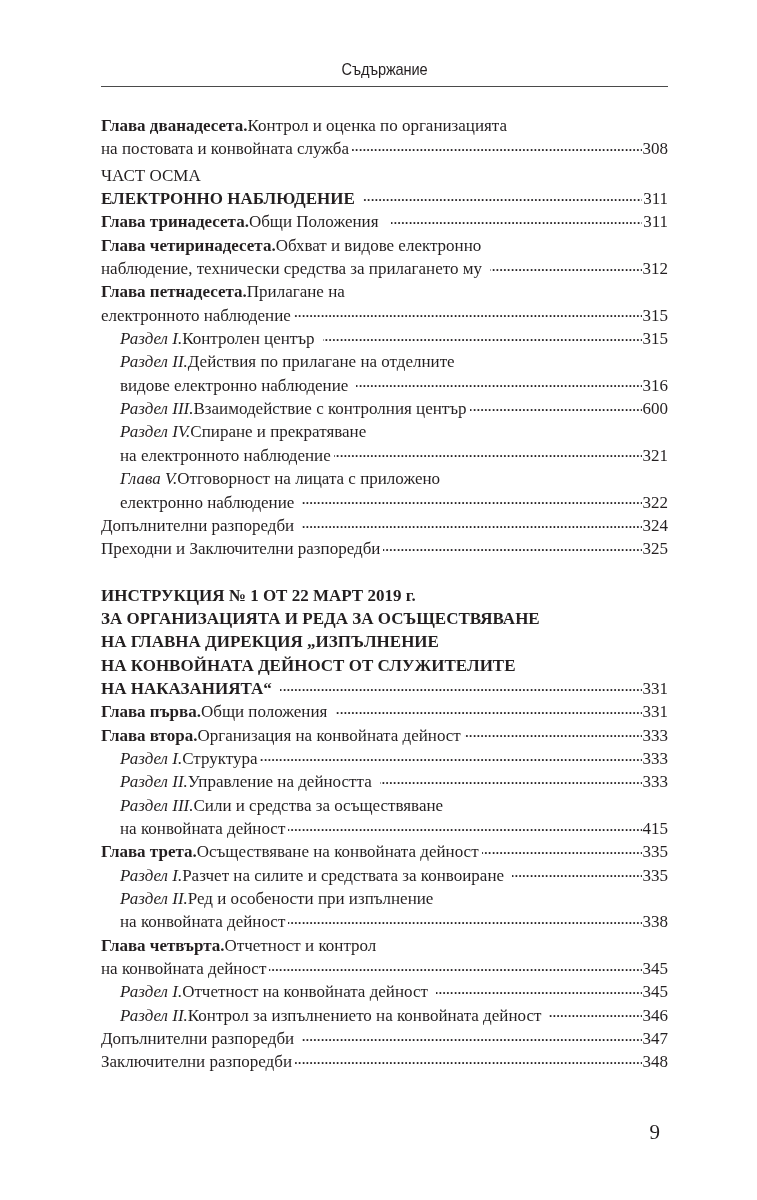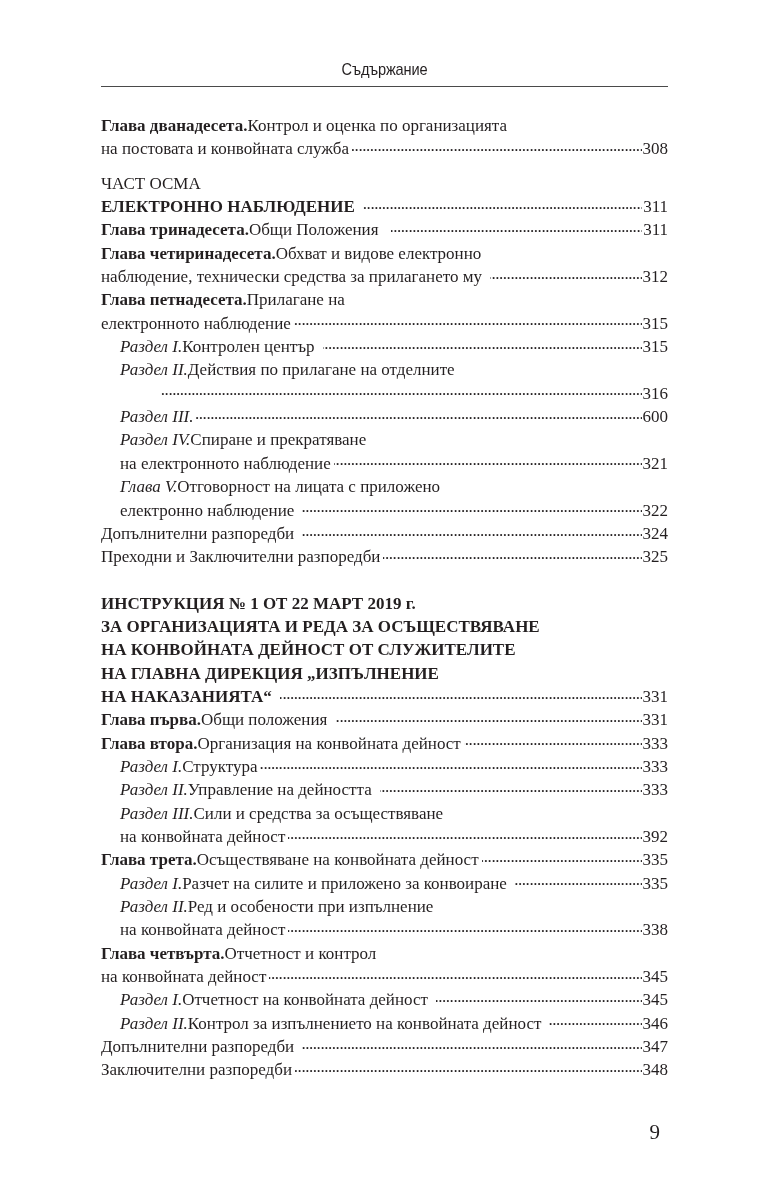--- a/index.html
+++ b/index.html
@@ -50,21 +50,21 @@
       font-size: 17px;
       line-height: 23.35px;
     }
     .line {
       display: flex;
       align-items: baseline;
       white-space: nowrap;
       height: 23.35px;
     }
     .line.indent { padding-left: 19px; }
-    .line.gap-s { margin-top: 11px; }
+    .line.gap-s { margin-top: 3px; }
     .line.gap-l { margin-top: 23px; }
     .txt { flex: 0 0 auto; }
     .b { font-weight: bold; }
     .i { font-style: italic; font-family: Liberation Serif, serif; }
     .leader {
       flex: 1 1 auto;
       overflow: hidden;
       margin: 0 1px 0 3px;
       position: relative;
       height: 1em;
@@ -151,26 +151,28 @@
         <span class="txt"> Контролен център</span>
         <span class="leader" style="margin-left:8px"></span>
         <span class="pg">315</span>
     </div>
 
     <div class="line indent">
       <span class="txt i">Раздел II.</span>
         <span class="txt"> Действия по прилагане на отделните</span>
     </div>
     <div class="line indent">
+      <span class="txt">видове електронно наблюдение</span>
         <span class="leader" style="margin-left:8px"></span>
         <span class="pg">316</span>
     </div>
 
     <div class="line indent">
       <span class="txt i">Раздел III.</span>
+        <span class="txt"> Взаимодействие с контролния център</span>
         <span class="leader"></span>
         <span class="pg">600</span>
     </div>
 
     <div class="line indent">
       <span class="txt i">Раздел IV.</span>
         <span class="txt"> Спиране и прекратяване</span>
     </div>
     <div class="line indent">
       <span class="txt">на електронното наблюдение</span>
@@ -200,24 +202,24 @@
         <span class="pg">325</span>
     </div>
 
     <div class="line gap-l">
       <span class="txt b">ИНСТРУКЦИЯ № 1 ОТ 22 МАРТ 2019 г.</span>
     </div>
     <div class="line">
       <span class="txt b">ЗА ОРГАНИЗАЦИЯТА И РЕДА ЗА ОСЪЩЕСТВЯВАНЕ</span>
     </div>
     <div class="line">
+      <span class="txt b">НА ГЛАВНА ДИРЕКЦИЯ „ИЗПЪЛНЕНИЕ</span>
+    </div>
+    <div class="line">
       <span class="txt b">НА КОНВОЙНАТА ДЕЙНОСТ ОТ СЛУЖИТЕЛИТЕ</span>
-    </div>
-    <div class="line">
-      <span class="txt b">НА ГЛАВНА ДИРЕКЦИЯ „ИЗПЪЛНЕНИЕ</span>
     </div>
     <div class="line">
       <span class="txt b">НА НАКАЗАНИЯТА“</span>
         <span class="leader" style="margin-left:8px"></span>
         <span class="pg">331</span>
     </div>
 
     <div class="line">
       <span class="txt b">Глава първа.</span>
         <span class="txt"> Общи положения</span>
@@ -246,33 +248,33 @@
         <span class="pg">333</span>
     </div>
 
     <div class="line indent">
       <span class="txt i">Раздел III.</span>
         <span class="txt"> Сили и средства за осъществяване</span>
     </div>
     <div class="line indent">
       <span class="txt">на конвойната дейност</span>
         <span class="leader"></span>
-        <span class="pg">392</span>
+        <span class="pg">415</span>
     </div>
 
     <div class="line">
       <span class="txt b">Глава трета.</span>
         <span class="txt"> Осъществяване на конвойната дейност</span>
         <span class="leader"></span>
         <span class="pg">335</span>
     </div>
 
     <div class="line indent">
       <span class="txt i">Раздел I.</span>
-        <span class="txt"> Разчет на силите и приложено за конвоиране</span>
+        <span class="txt"> Разчет на силите и средствата за конвоиране</span>
         <span class="leader" style="margin-left:8px"></span>
         <span class="pg">335</span>
     </div>
 
     <div class="line indent">
       <span class="txt i">Раздел II.</span>
         <span class="txt"> Ред и особености при изпълнение</span>
     </div>
     <div class="line indent">
       <span class="txt">на конвойната дейност</span>

